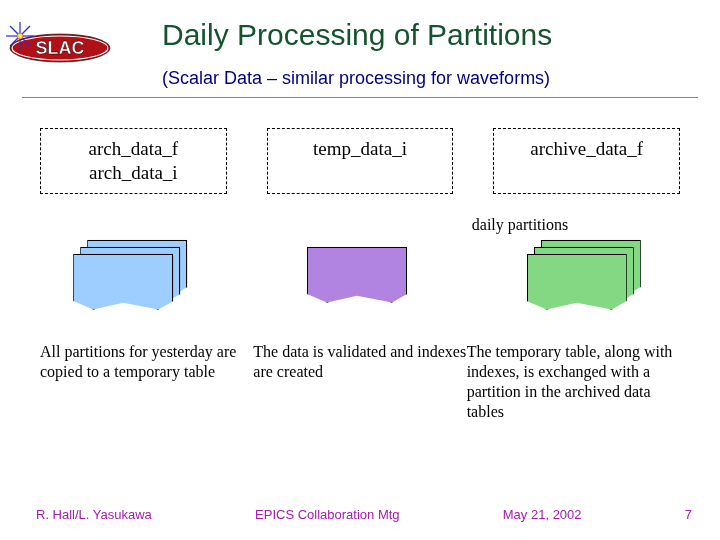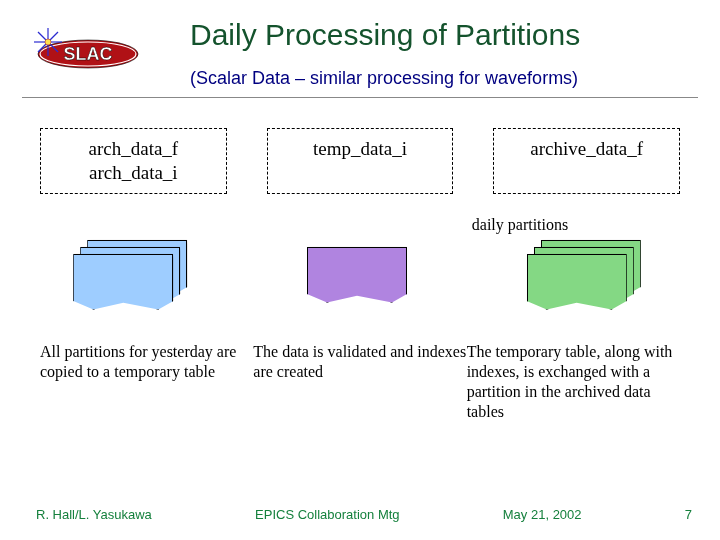--- a/index.html
+++ b/index.html
@@ -5,22 +5,22 @@
   * { box-sizing: border-box; margin: 0; padding: 0; }
   body {
     width: 720px; height: 540px;
     background: #fff;
     font-family: "Times New Roman", serif;
     position: relative;
     overflow: hidden;
   }
   .header {
     display: flex;
-    align-items: center;
-    padding: 18px 20px 4px 30px;
+    align-items: flex-start;
+    padding: 18px 20px 4px 2px;
   }
   .logo {
     width: 120px; height: 60px;
     flex-shrink: 0;
     position: relative;
   }
   .title-block { padding-left: 40px; }
   .title {
     font-family: Verdana, Geneva, sans-serif;
     font-size: 30px;
@@ -91,21 +91,21 @@
   }
   .footer {
     position: absolute;
     bottom: 18px;
     left: 0; right: 0;
     display: flex;
     justify-content: space-between;
     padding: 0 28px 0 36px;
     font-family: Verdana, Geneva, sans-serif;
     font-size: 13px;
-    color: #15803d;
+    color: #a21caf;
   }
 </style>
 </head>
 <body>
 
 <div class="header">
   <div class="logo">
     <svg viewBox="0 0 120 60" width="120" height="60">
       <ellipse cx="58" cy="30" rx="50" ry="14" fill="#b01116" stroke="#000" stroke-width="0.6"></ellipse>
       <ellipse cx="58" cy="30" rx="48" ry="12" fill="#b01116" stroke="#fff" stroke-width="1.2"></ellipse>

